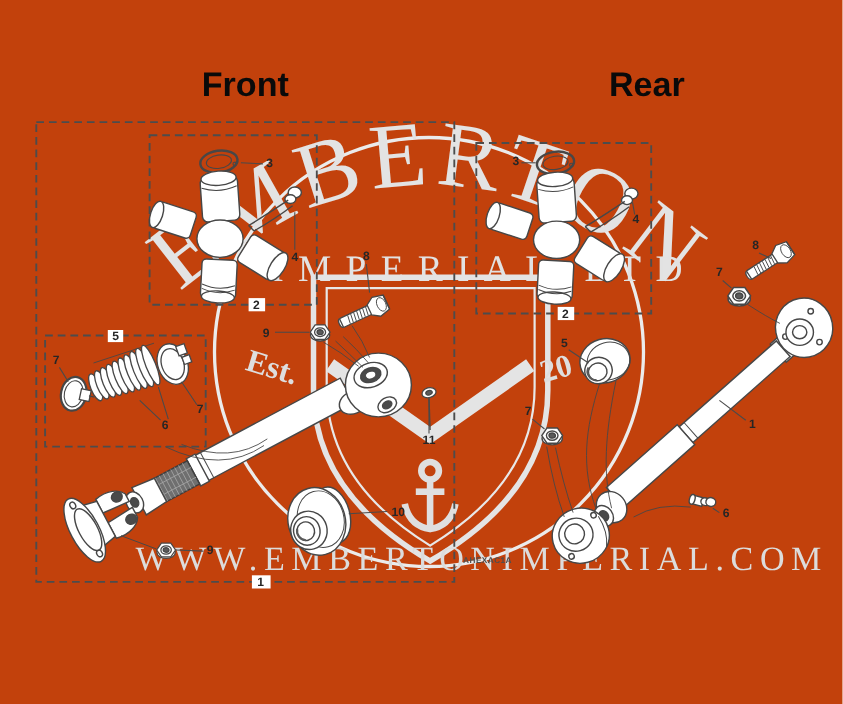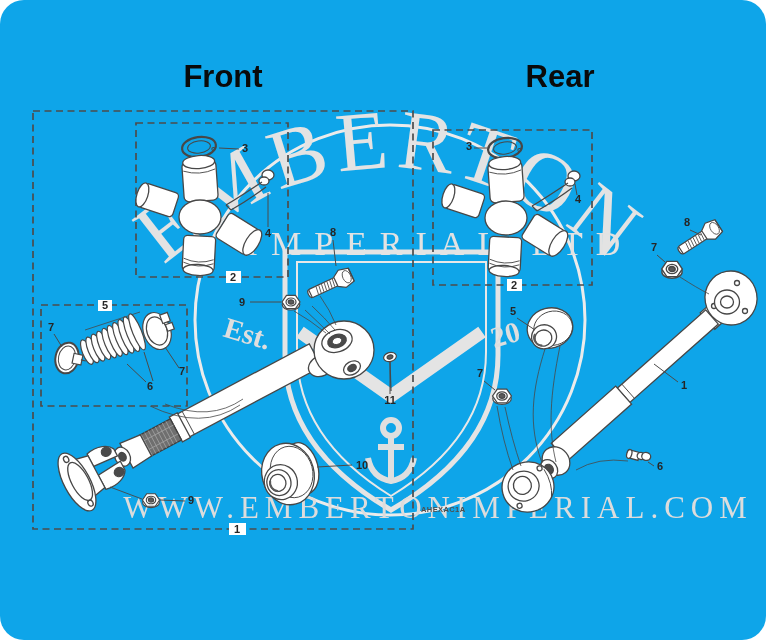--- a/index.html
+++ b/index.html
@@ -1,28 +1,28 @@
 <!DOCTYPE html>
 <html><head>
 <meta charset="utf-8">
 <style>
   html,body{margin:0;padding:0;background:#ffffff;width:766px;height:640px;overflow:hidden;}
-  .stage{position:relative;width:766px;height:640px;background:#0ea5e9;font-family:"Liberation Sans",sans-serif;border-radius:24px;}
+  .stage{position:relative;width:766px;height:640px;background:#c2410c;font-family:"Liberation Sans",sans-serif;}
   .heading{position:absolute;transform:translate(-50%,-50%);font-weight:bold;font-size:31px;color:#0a0a0a;letter-spacing:0px;}
   svg text.callout{font-family:"Liberation Sans",sans-serif;font-size:11px;font-weight:bold;fill:#262626;}
   svg text.code{font-family:"Liberation Sans",sans-serif;font-size:7.5px;font-weight:bold;fill:#4e4e4e;letter-spacing:.4px;}
   svg .wm-serif{font-family:"Liberation Serif",serif;}
 </style>
 </head>
 <body>
 
 <div class="stage">
 
   <div class="heading" style="left:223px;top:77px;">Front</div>
-  <div class="heading" style="left:560px;top:77px;">Rear</div>
+  <div class="heading" style="left:588px;top:77px;">Rear</div>
 
   <svg width="766" height="640" viewBox="0 0 766 640">
 
     <defs>
       <path id="arcp" d="M150,278 Q390,58 630,278" fill="none"></path>
 
       <g id="bolt8" stroke="#474747" stroke-width="1.2" fill="#ffffff">
         <ellipse cx="37" cy="0" rx="2.2" ry="4.2"></ellipse>
         <rect x="7" y="-4.5" width="30" height="9" rx="1"></rect>
         <path d="M12,-4 L11,4 M15,-4 L14,4 M18,-4 L17,4 M21,-4 L20,4 M24,-4 L23,4 M27,-4 L26,4 M30,-4 L29,4" stroke-width="0.8" fill="none"></path>

